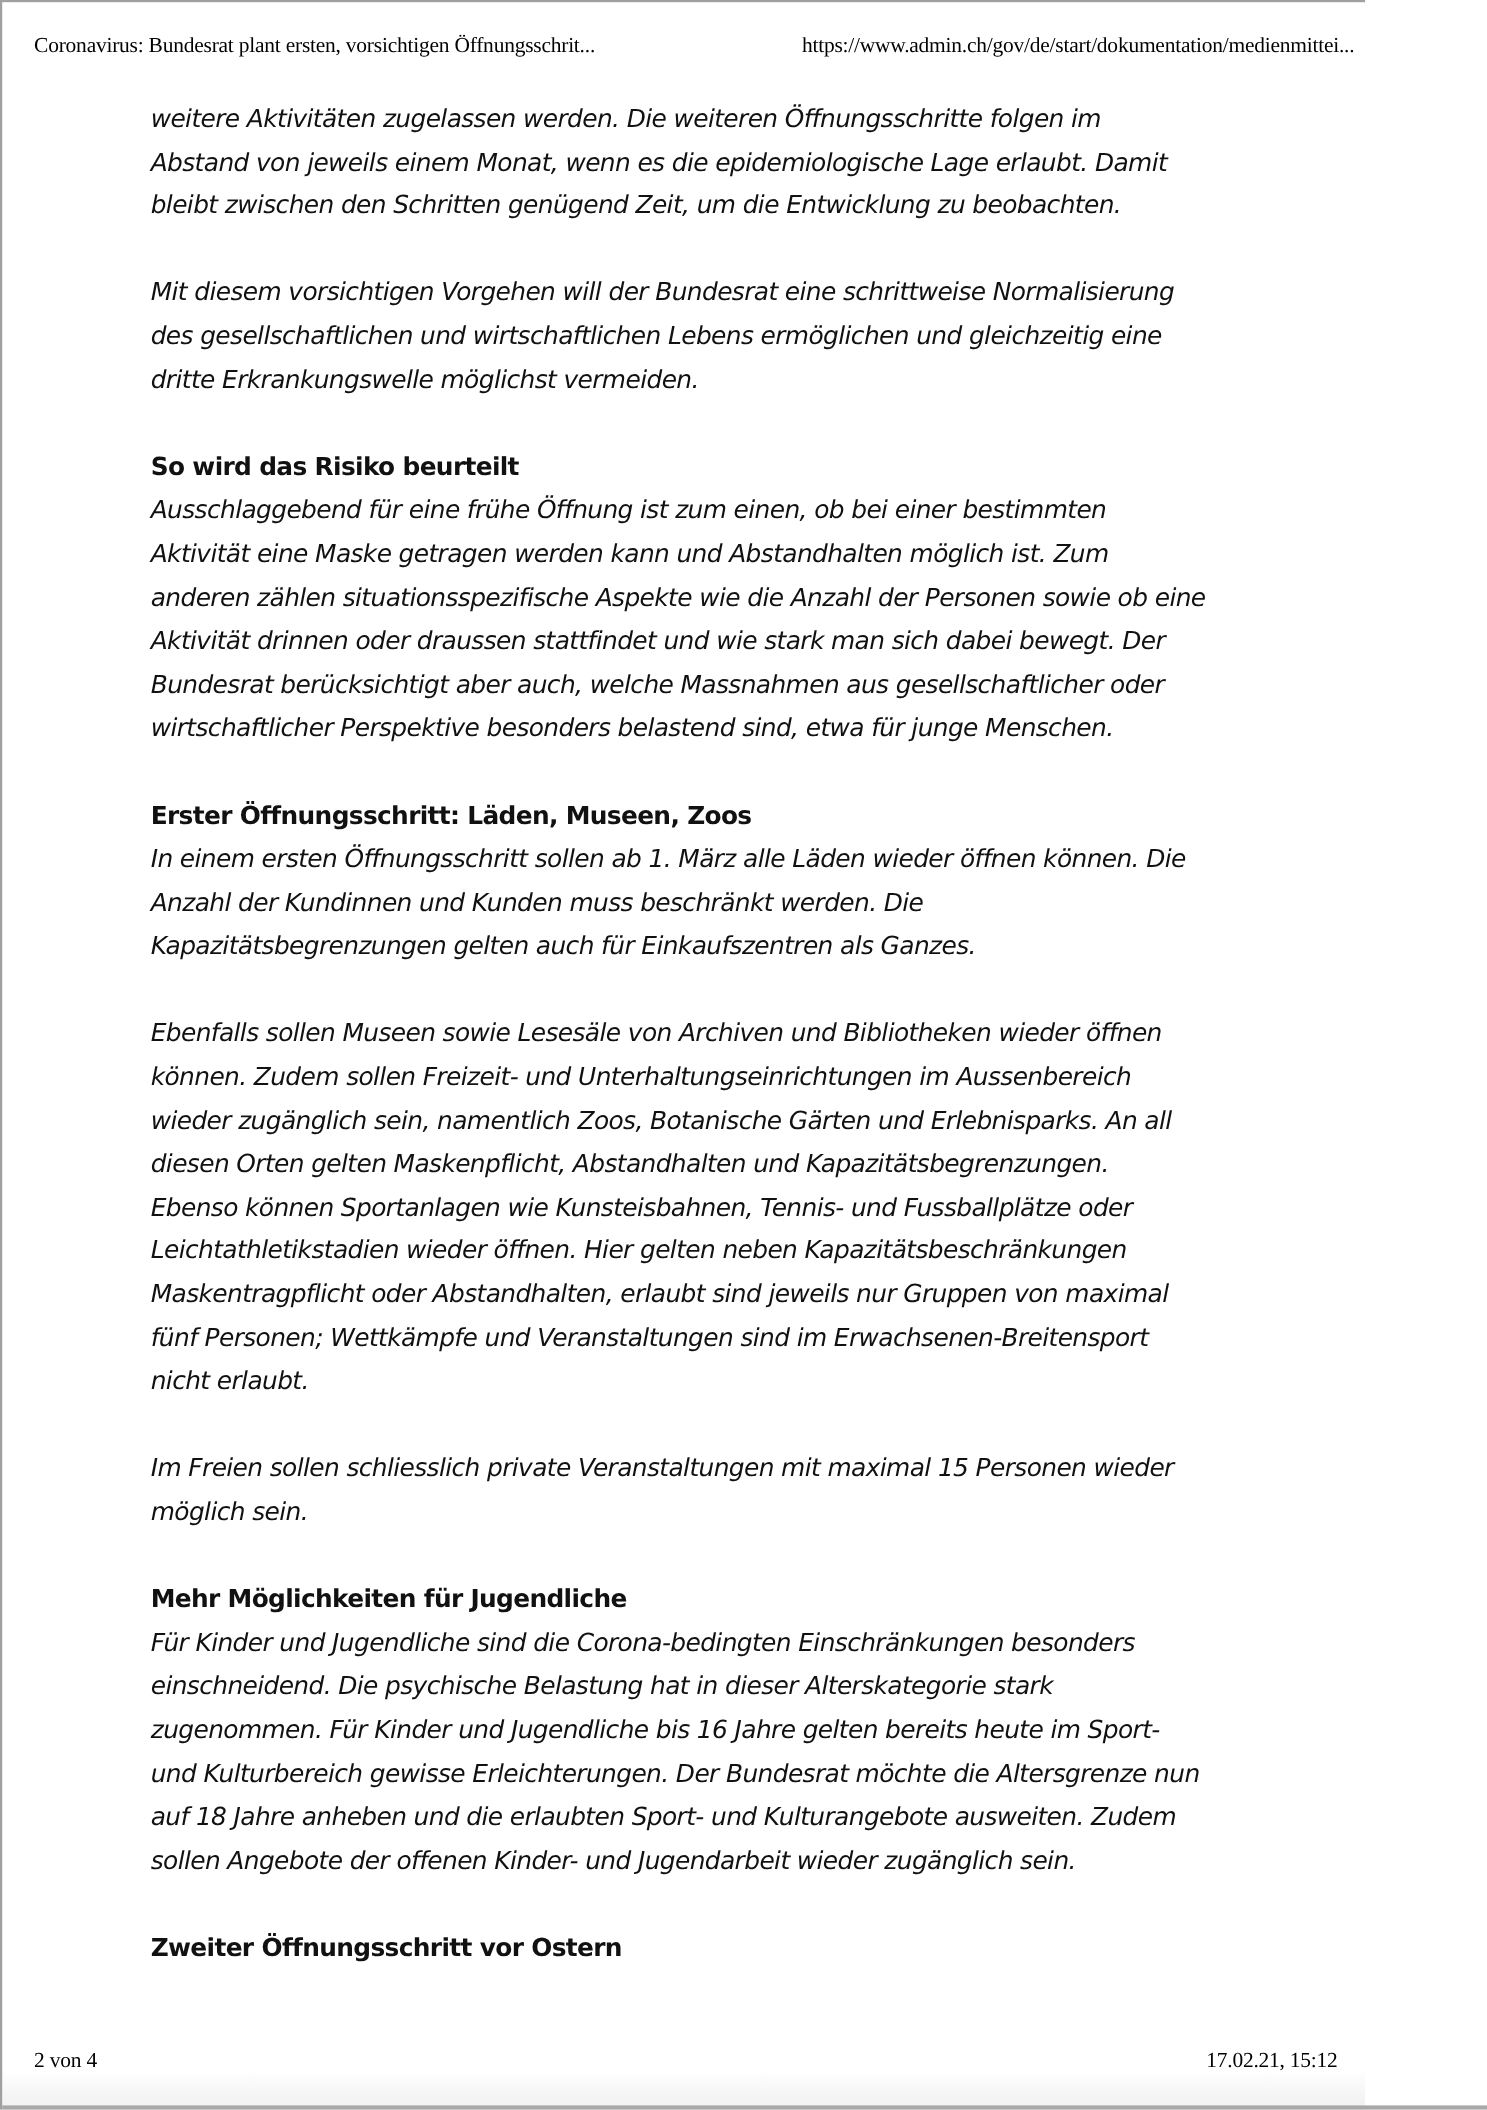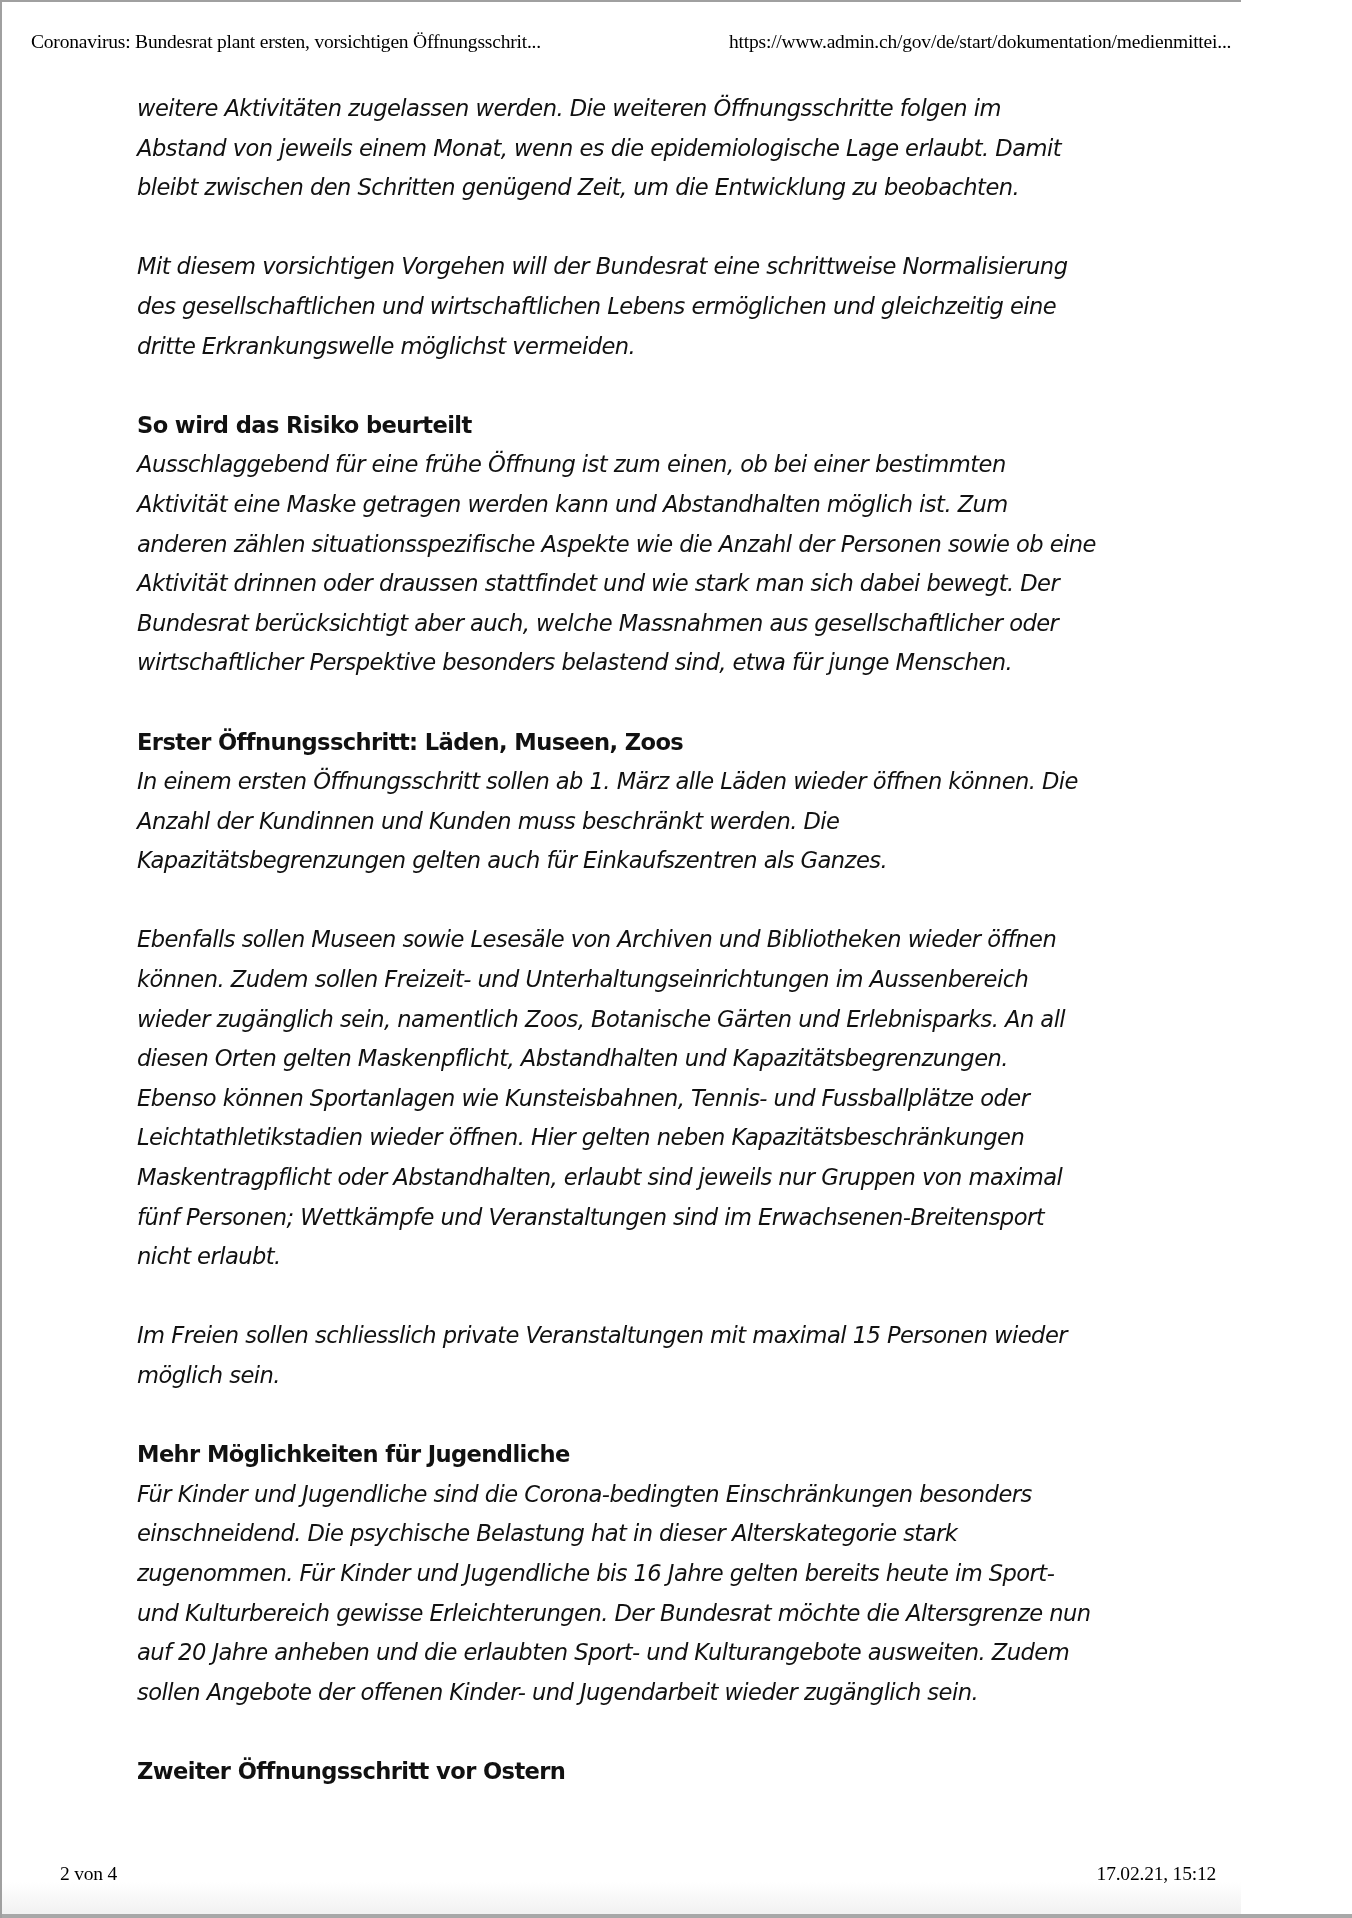--- a/index.html
+++ b/index.html
@@ -19,21 +19,21 @@
       position: absolute; left: 0; bottom: 0; width: 1352px; height: 4px;
       background: #a8a8a8;
     }
     .print-header, .print-footer {
       position: absolute; font-family: "Liberation Serif", serif;
       font-size: 19.5px; color: #000; white-space: nowrap;
       letter-spacing: -0.2px;
     }
     .hdr-title { left: 29px; top: 29px; }
     .hdr-url { left: 727px; top: 29px; }
-    .ftr-page { left: 29px; top: 1861px; margin-left: 29px; }
+    .ftr-page { left: 29px; top: 1861px; }
     .ftr-date { right: 25px; top: 1861px; font-family: Liberation Serif, serif; }
 
     .content {
       position: absolute; left: 135px; top: 87px; width: 1100px;
       font-family: "DejaVu Sans", sans-serif;
       font-size: 22.6px; line-height: 39.6px; color: #111;
       letter-spacing: -0.55px;
     }
     .para { margin: 0 0 39.6px 0; }
     .para .line { display: block; white-space: nowrap; font-style: italic; }
@@ -94,21 +94,21 @@
       <span class="line">Im Freien sollen schliesslich private Veranstaltungen mit maximal 15 Personen wieder</span>
       <span class="line">möglich sein.</span>
     </p>
 
     <p class="para">
       <span class="section-heading">Mehr Möglichkeiten für Jugendliche</span>
       <span class="line">Für Kinder und Jugendliche sind die Corona-bedingten Einschränkungen besonders</span>
       <span class="line">einschneidend. Die psychische Belastung hat in dieser Alterskategorie stark</span>
       <span class="line">zugenommen. Für Kinder und Jugendliche bis 16 Jahre gelten bereits heute im Sport-</span>
       <span class="line">und Kulturbereich gewisse Erleichterungen. Der Bundesrat möchte die Altersgrenze nun</span>
-      <span class="line">auf 20 Jahre anheben und die erlaubten Sport- und Kulturangebote ausweiten. Zudem</span>
+      <span class="line">auf 18 Jahre anheben und die erlaubten Sport- und Kulturangebote ausweiten. Zudem</span>
       <span class="line">sollen Angebote der offenen Kinder- und Jugendarbeit wieder zugänglich sein.</span>
     </p>
 
     <p class="para">
       <span class="section-heading">Zweiter Öffnungsschritt vor Ostern</span>
     </p>
 
   </div>
 
   <div class="print-footer ftr-page">2 von 4</div>

